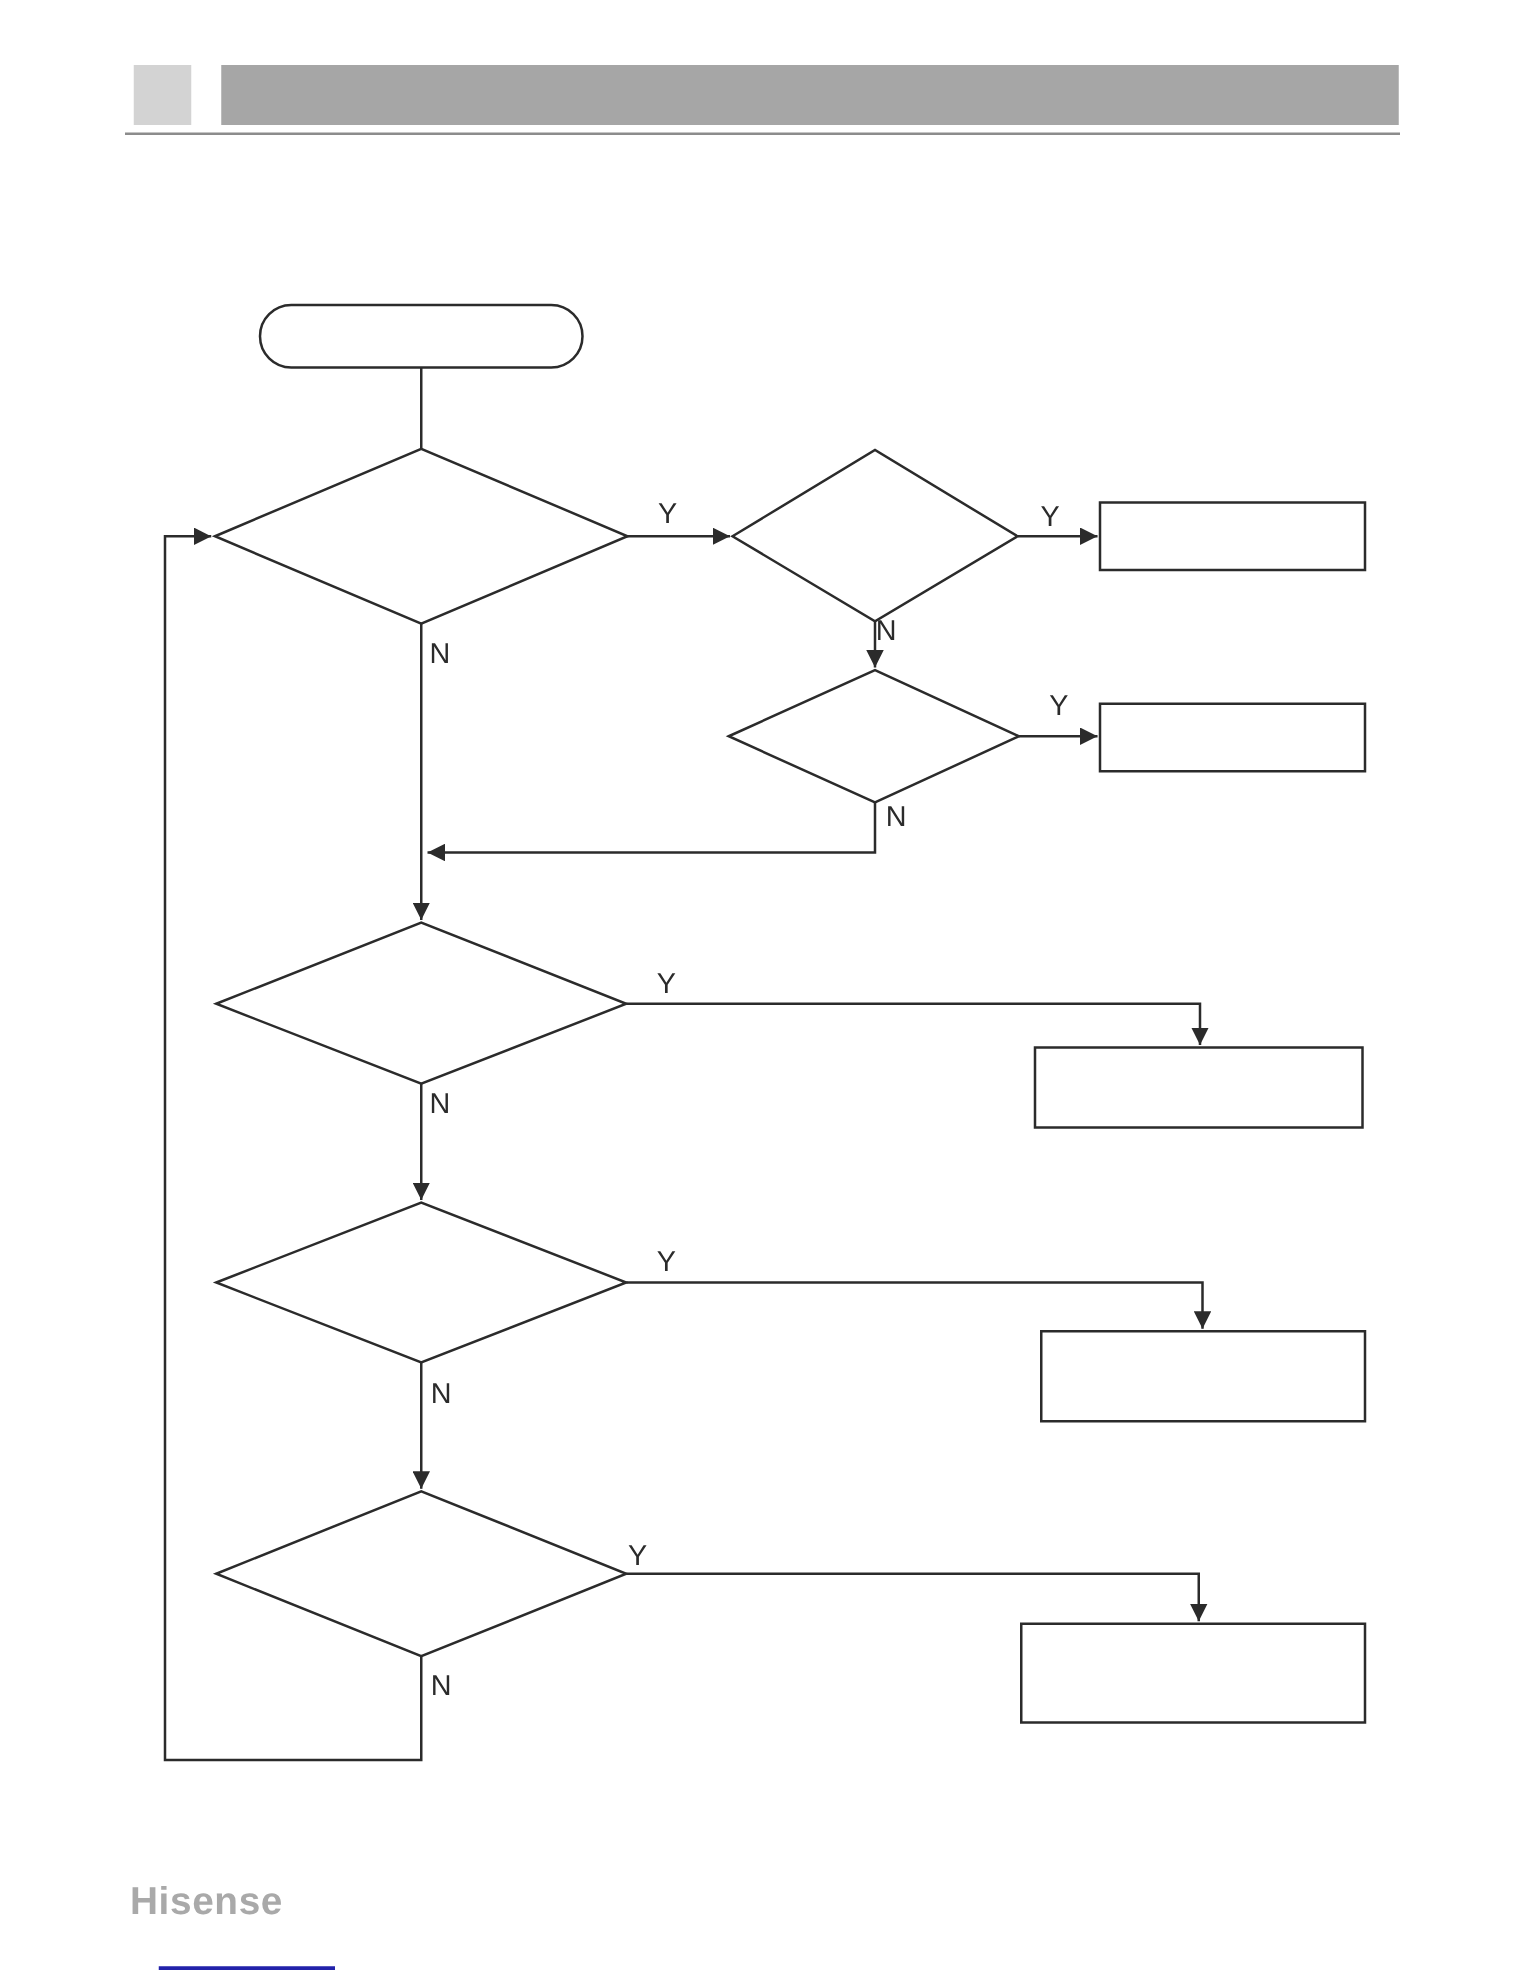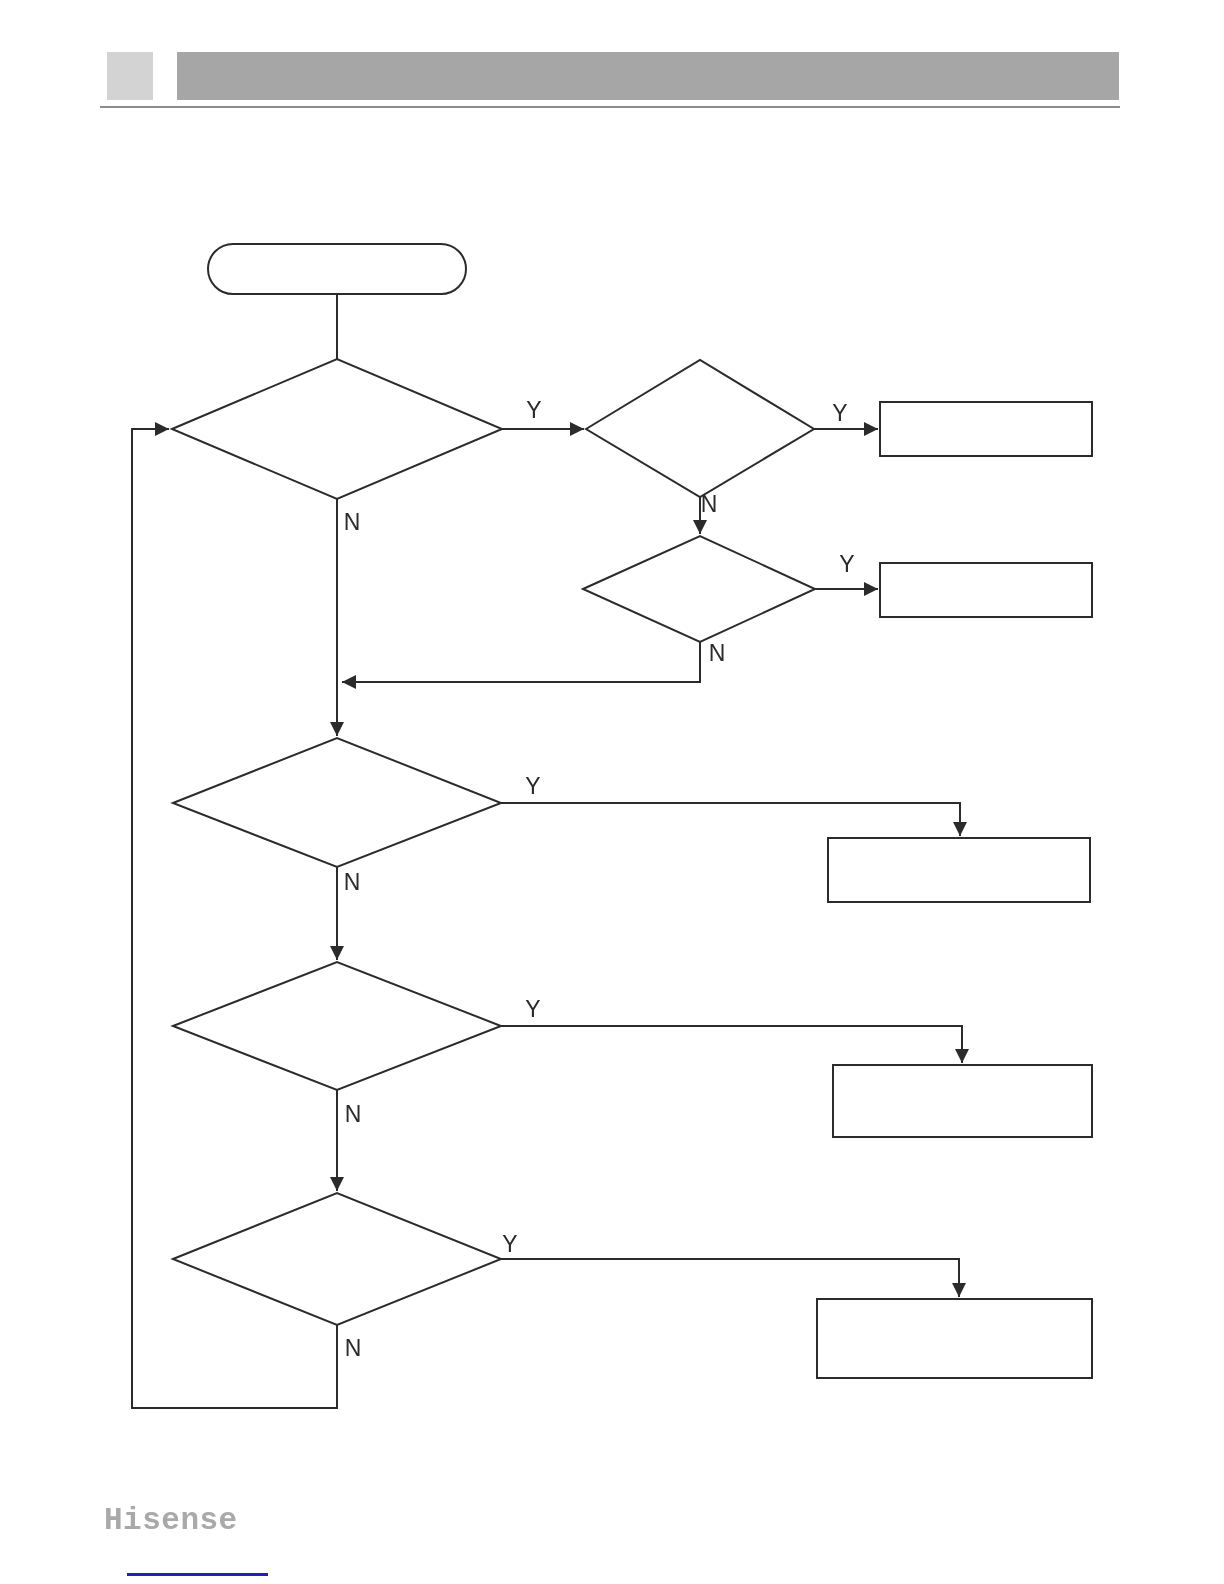--- a/index.html
+++ b/index.html
@@ -53,21 +53,21 @@
   .flow-svg text.branch {
     font-family: "Liberation Sans", sans-serif;
     font-size: 23px;
     fill: #2b2b2b;
   }
   
   .logo {
     position: absolute;
     left: 104px; top: 1503px;
     width: 200px;
-    font-family: Liberation Mono, monospace;
+    font-family: Liberation Sans, sans-serif;
     font-size: 31px;
     font-weight: bold;
     letter-spacing: 0.5px;
     color: #a9a9a9;
   }
   .footer-blue-line {
     position: absolute;
     left: 127px; top: 1573px;
     width: 141px; height: 3px;
     background: #2222aa;

